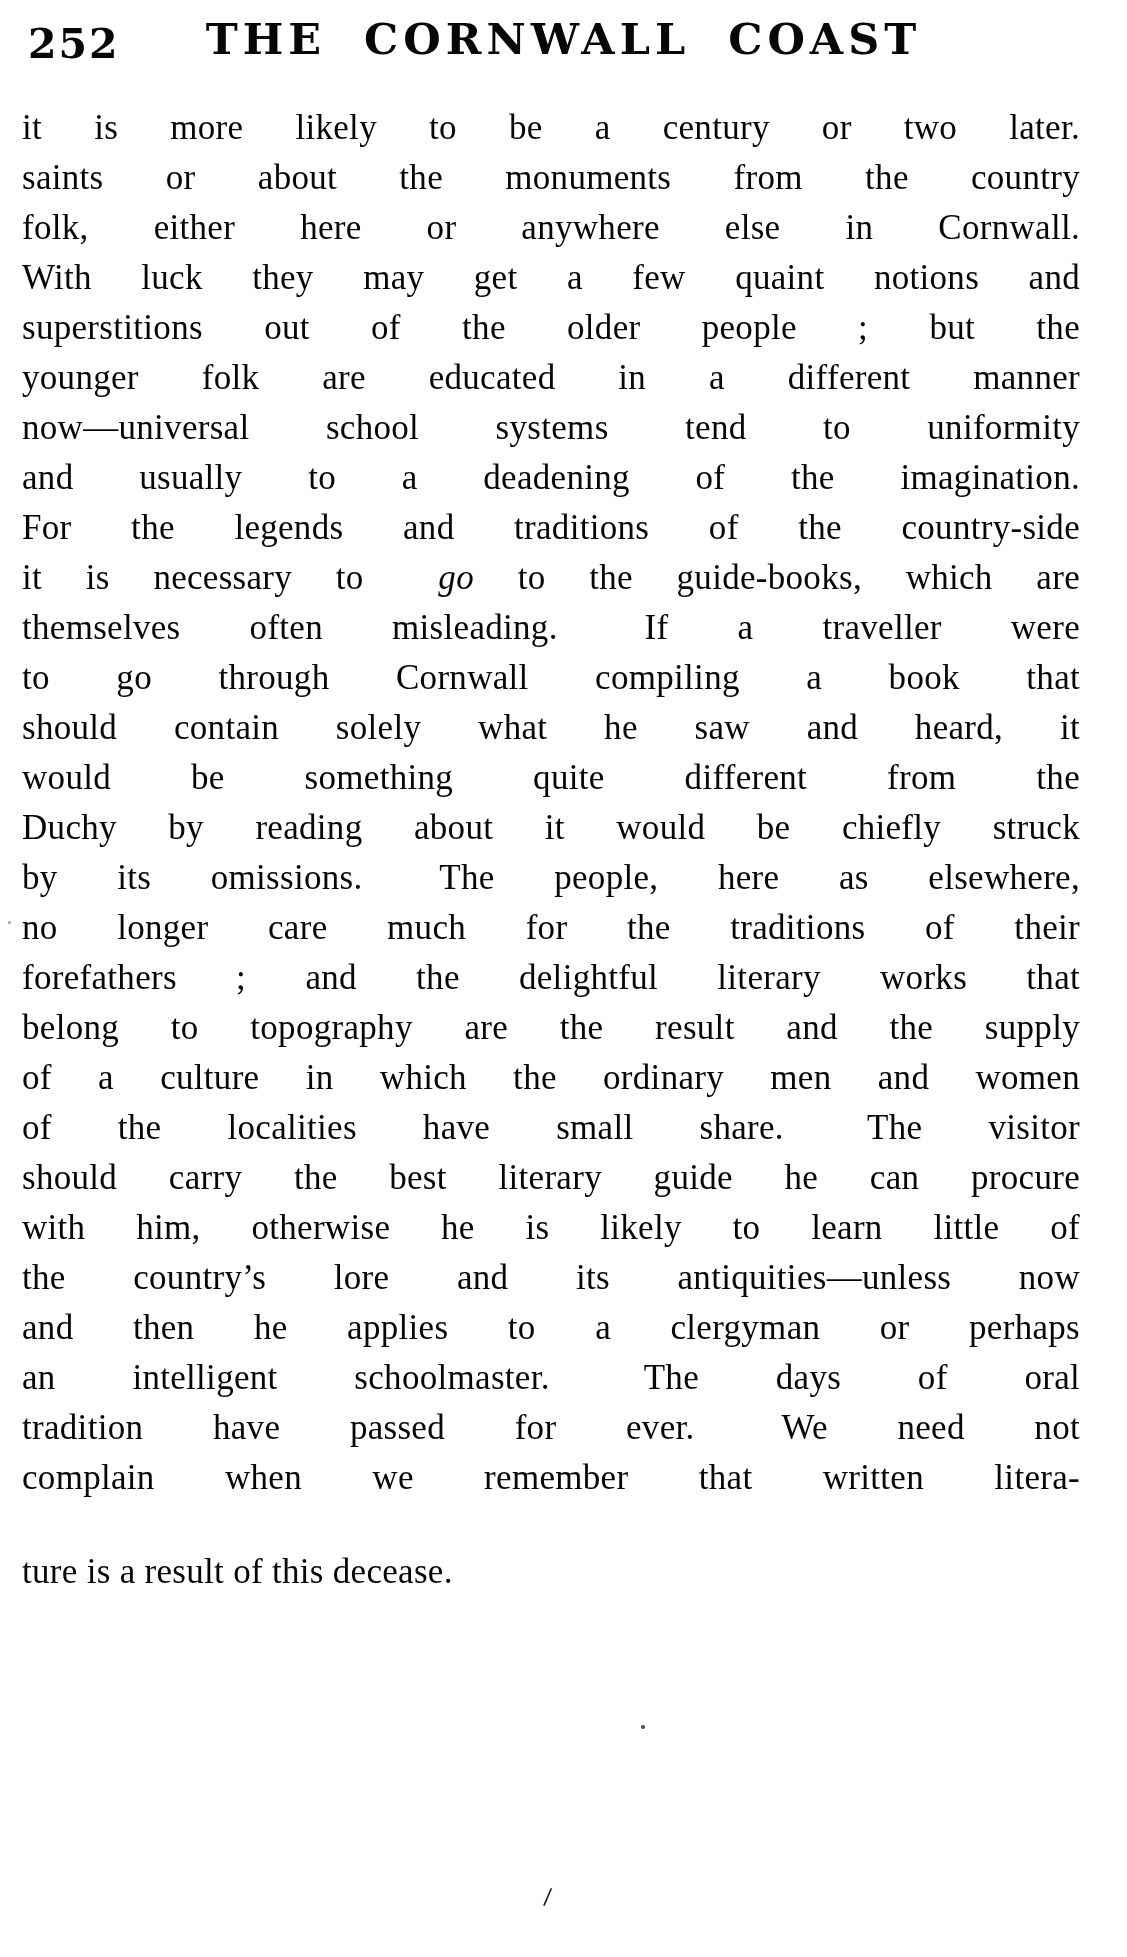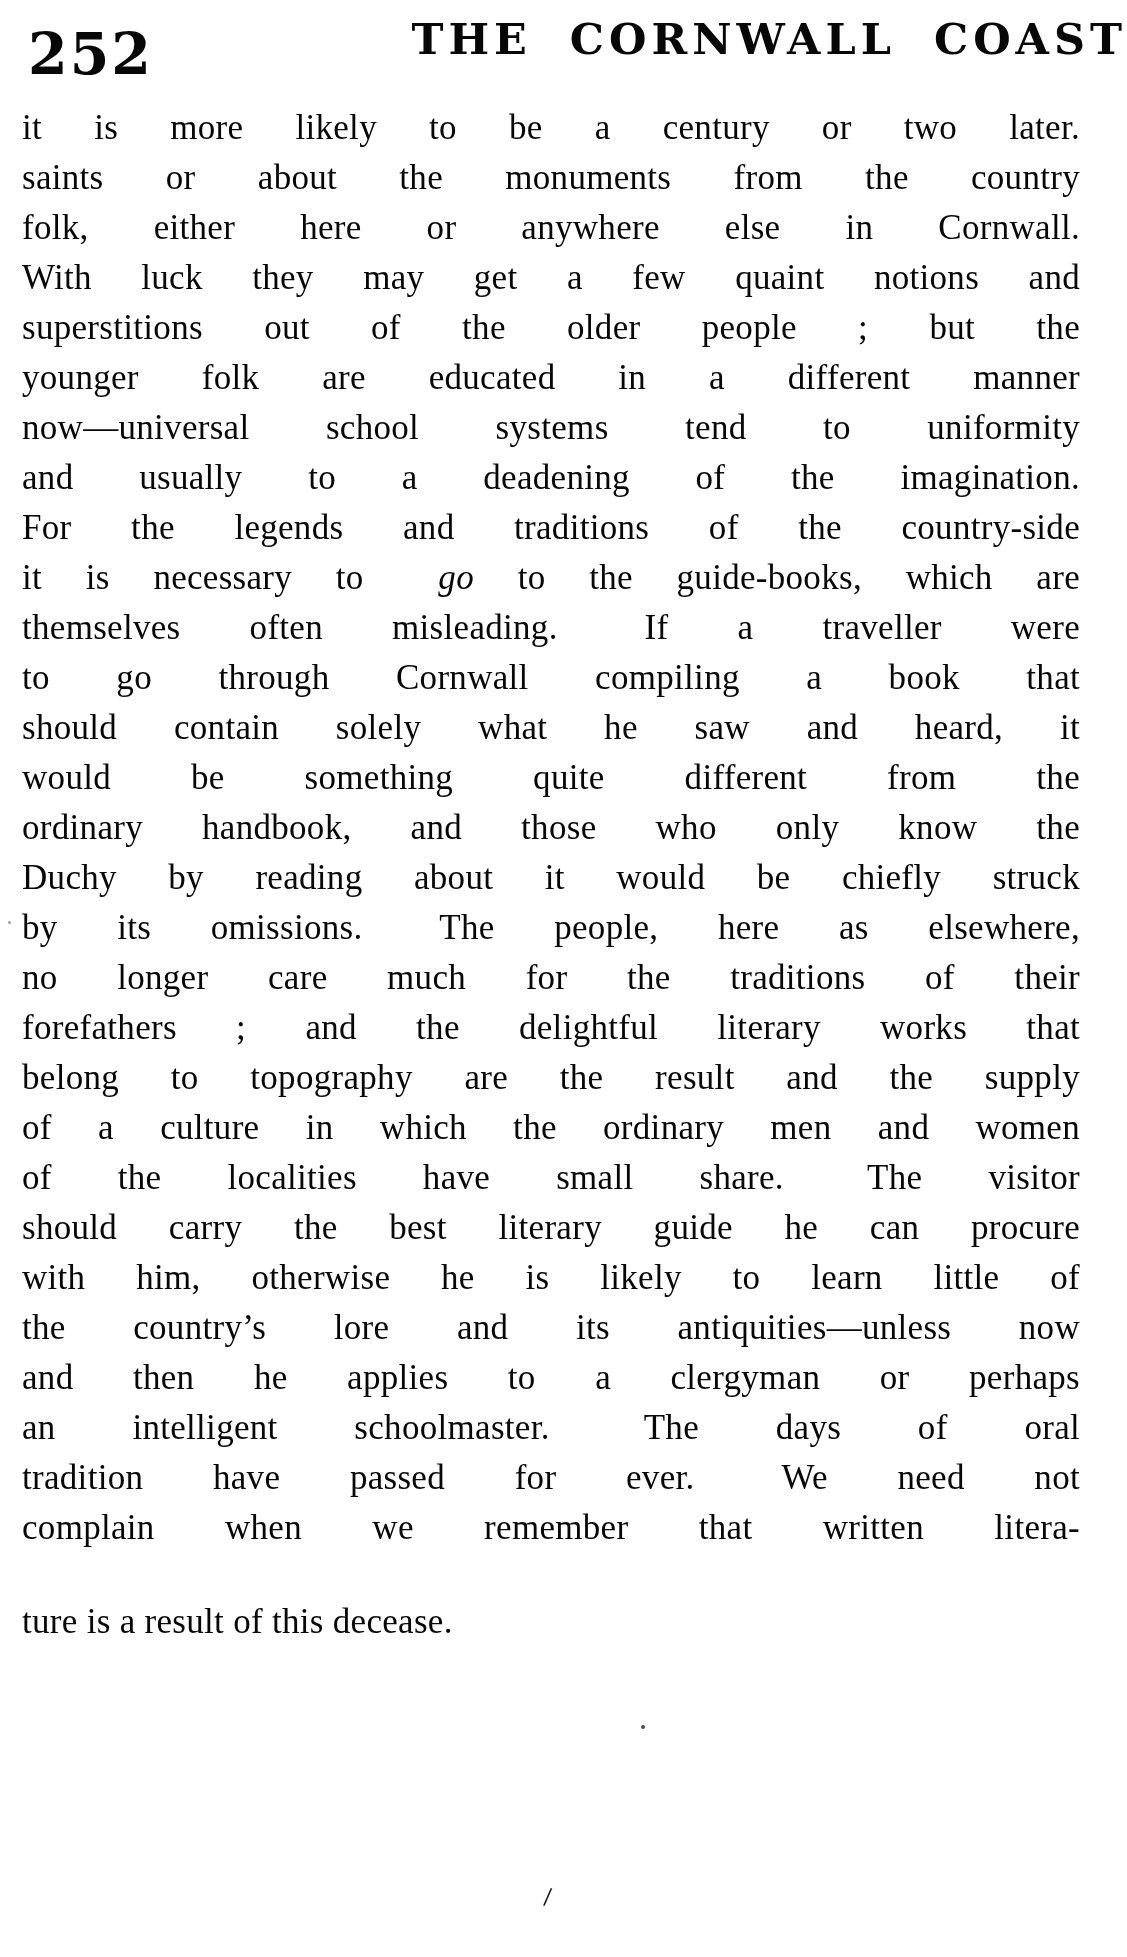--- a/index.html
+++ b/index.html
@@ -13,31 +13,31 @@
     height: 1957px;
     background: #ffffff;
     overflow: hidden;
     font-family: "DejaVu Serif", "Liberation Serif", serif;
     color: #070707;
   }
   .page-number {
     position: absolute;
     left: 28px;
     top: 20px;
-    font-size: 57px;
+    font-size: 41px;
     font-weight: bold;
     letter-spacing: 2px;
   }
   .running-title {
     position: absolute;
     left: 0;
     width: 100%;
     top: 14px;
     margin: 0;
-    text-align: right;
+    text-align: center;
     font-size: 43px;
     font-weight: bold;
     letter-spacing: 5px;
     word-spacing: 18px;
   }
   .text-block {
     position: absolute;
     left: 22px;
     top: 103px;
     width: 1058px;
@@ -96,21 +96,20 @@
       <div class="text-line">superstitions out of the older people ; but the</div>
       <div class="text-line">younger folk are educated in a different manner</div>
       <div class="text-line">now—universal school systems tend to uniformity</div>
       <div class="text-line">and usually to a deadening of the imagination.</div>
       <div class="text-line">For the legends and traditions of the country-side</div>
       <div class="text-line"><span>it is necessary to </span><span class="it">go</span><span> to the guide-books, which are</span></div>
       <div class="text-line">themselves often misleading.  If a traveller were</div>
       <div class="text-line">to go through Cornwall compiling a book that</div>
       <div class="text-line">should contain solely what he saw and heard, it</div>
       <div class="text-line">would be something quite different from the</div>
-      <div class="text-line">ordinary handbook, and those who only know the</div>
       <div class="text-line">Duchy by reading about it would be chiefly struck</div>
       <div class="text-line">by its omissions.  The people, here as elsewhere,</div>
       <div class="text-line">no longer care much for the traditions of their</div>
       <div class="text-line">forefathers ; and the delightful literary works that</div>
       <div class="text-line">belong to topography are the result and the supply</div>
       <div class="text-line">of a culture in which the ordinary men and women</div>
       <div class="text-line">of the localities have small share.  The visitor</div>
       <div class="text-line">should carry the best literary guide he can procure</div>
       <div class="text-line">with him, otherwise he is likely to learn little of</div>
       <div class="text-line">the country’s lore and its antiquities—unless now</div>

